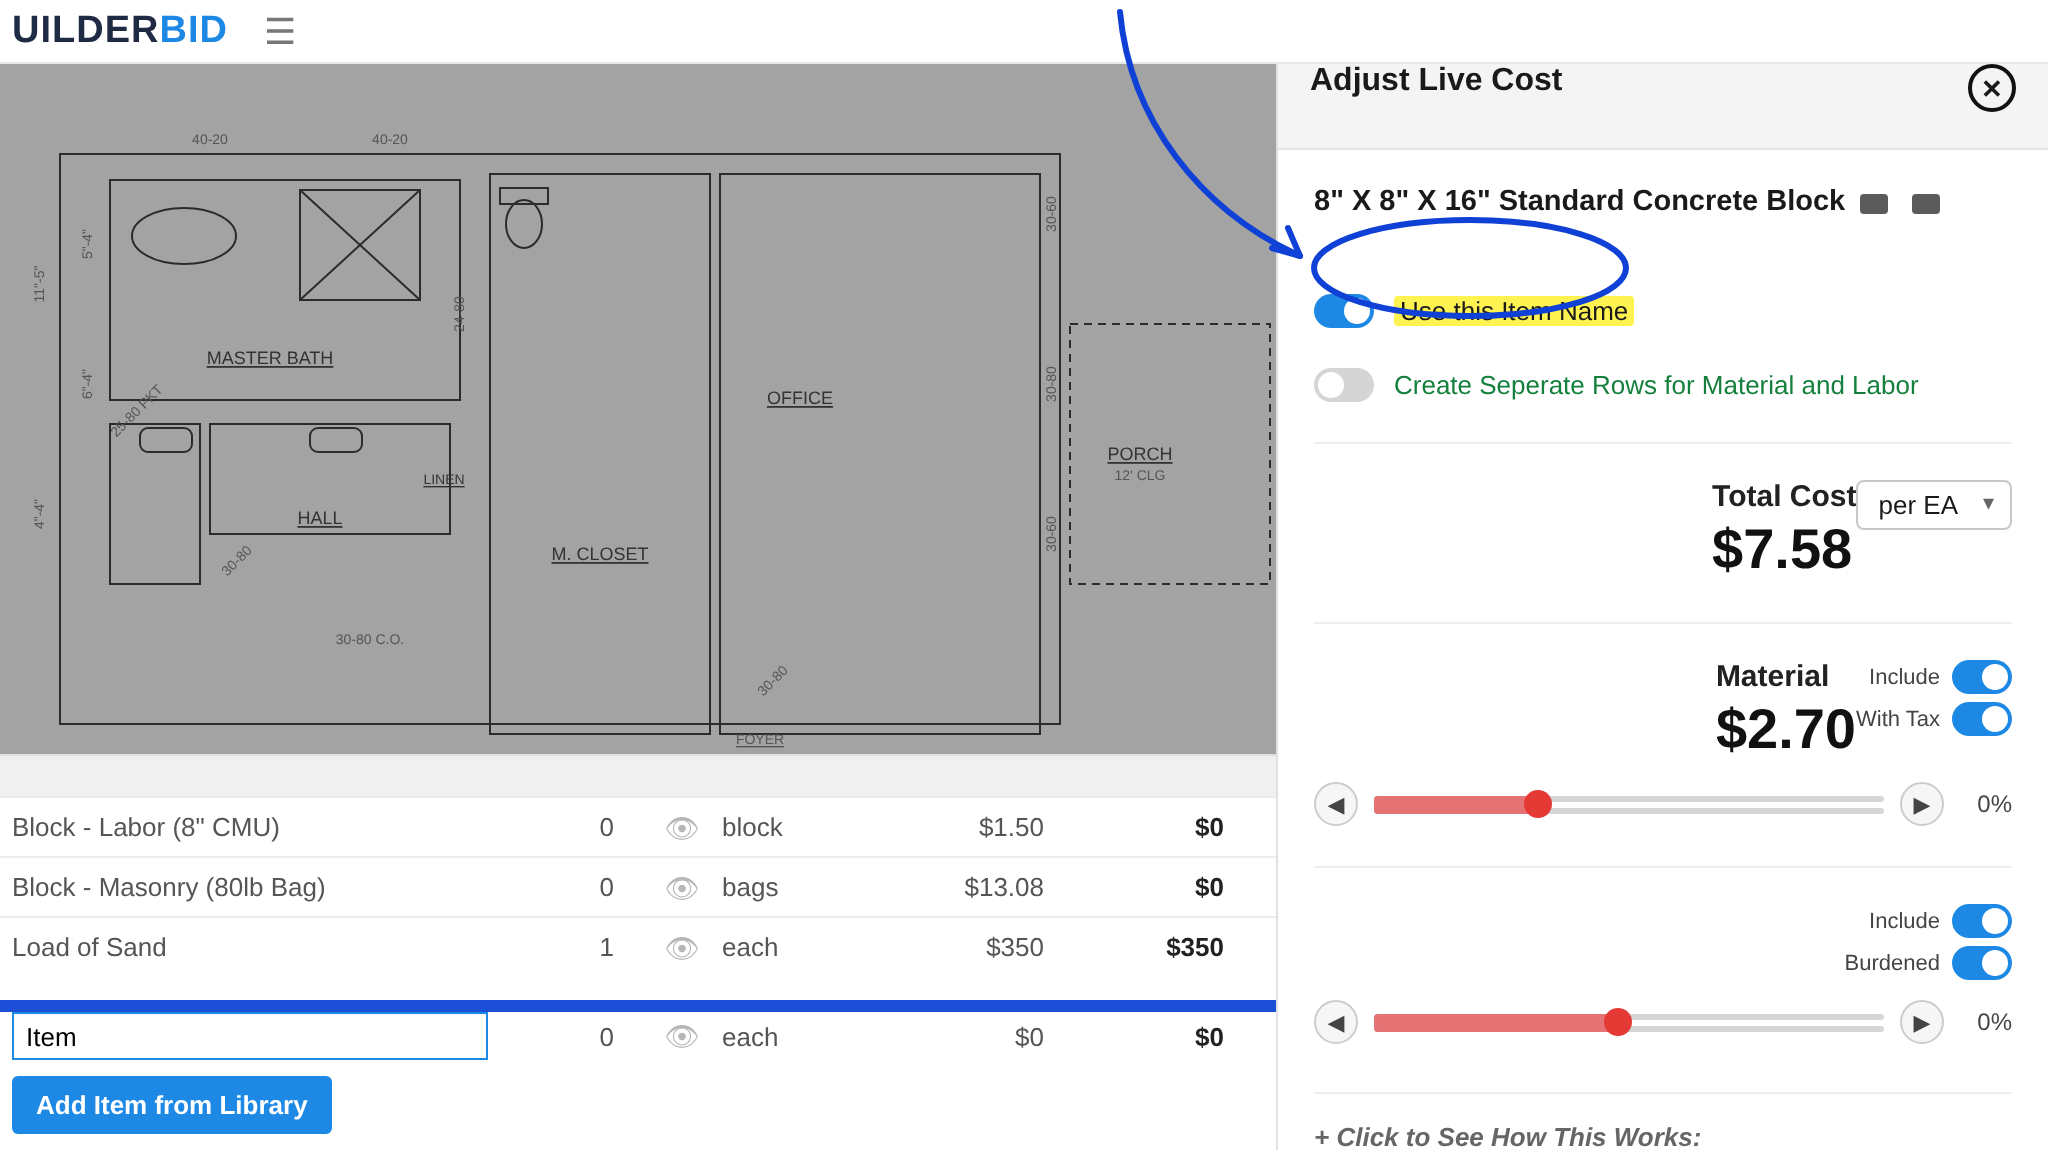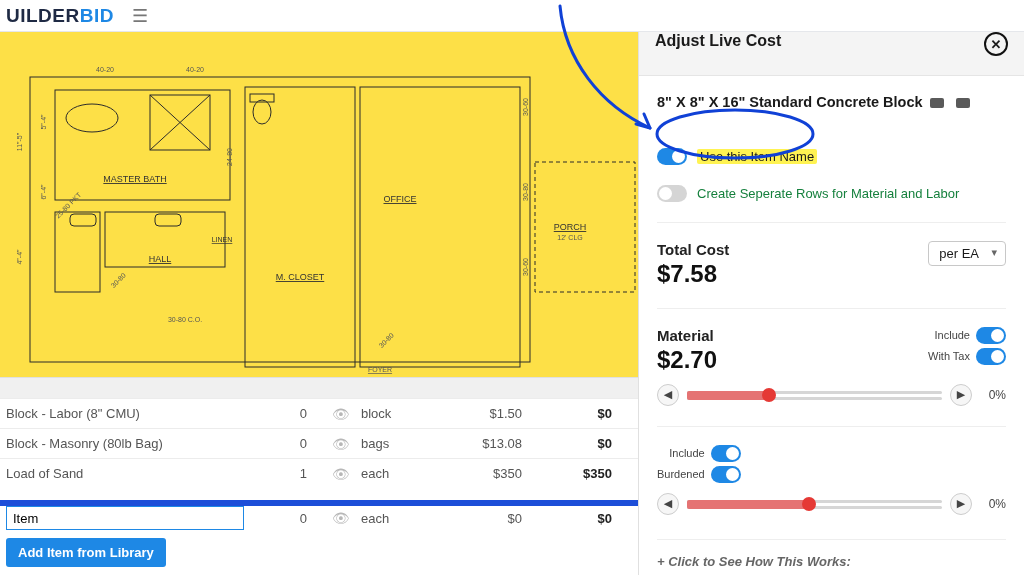--- a/index.html
+++ b/index.html
@@ -19,21 +19,21 @@
   .logo .bid { color: #1e88e5; text-align: right; }
   .hamburger { margin-left: 18px; color: #777; font-size: 18px; cursor: pointer; }
 
   
   .workspace { display: flex; height: 543px; }
   .left {
     flex: 0 0 638px; display: flex; flex-direction: column;
   }
   .blueprint-area {
     flex: 0 0 345px; position: relative; overflow: hidden;
-    background: #fde047;
+    background: #a3a3a3;
   }
   .bp-svg { position: absolute; inset: 0; }
 
   
   .grid-header {
     height: 30px; background: #f0f0f0; border-top: 1px solid #e0e0e0;
   }
   .costtable { flex: 1; font-size: 13px; color: #555; }
   .row {
     display: grid;
@@ -102,24 +102,24 @@
   .tog::after {
     content:''; position:absolute; width:13px; height:13px; top:2px;
     background:#fff; border-radius:50%;
   }
   .tog.on::after  { right:2px; }
   .tog.off::after { left:2px; }
   .hl { background:#fff352; padding:0 3px; border-radius:2px; }
 
   .cost-block {
     border-top:1px solid #eee; margin-top:20px; padding-top:18px;
-    display:flex; justify-content:space-between; align-items:flex-start;
+    display:flex; justify-content:flex-end; align-items:flex-start;
   }
   .cost-label { font-size:15px; font-weight:700; color:#222; }
-  .cost-val   { font-size:24px; font-weight:800; color:#111; margin-top:2px; }
+  .cost-val   { font-size:28px; font-weight:800; color:#111; margin-top:2px; }
   .unit-select {
     border:1px solid #c8c8c8; border-radius:4px; padding:4px 26px 4px 10px;
     font-size:13px; background:#fff; position:relative; cursor:pointer;
   }
   .unit-select::after {
     content:'▾'; position:absolute; right:8px; top:4px; color:#666; font-size:11px;
   }
 
   .sub-right { display:flex; flex-direction:column; align-items:flex-end; gap:4px; font-size:11px; color:#444; }
   .sub-right .mini { display:flex; align-items:center; gap:6px; }

